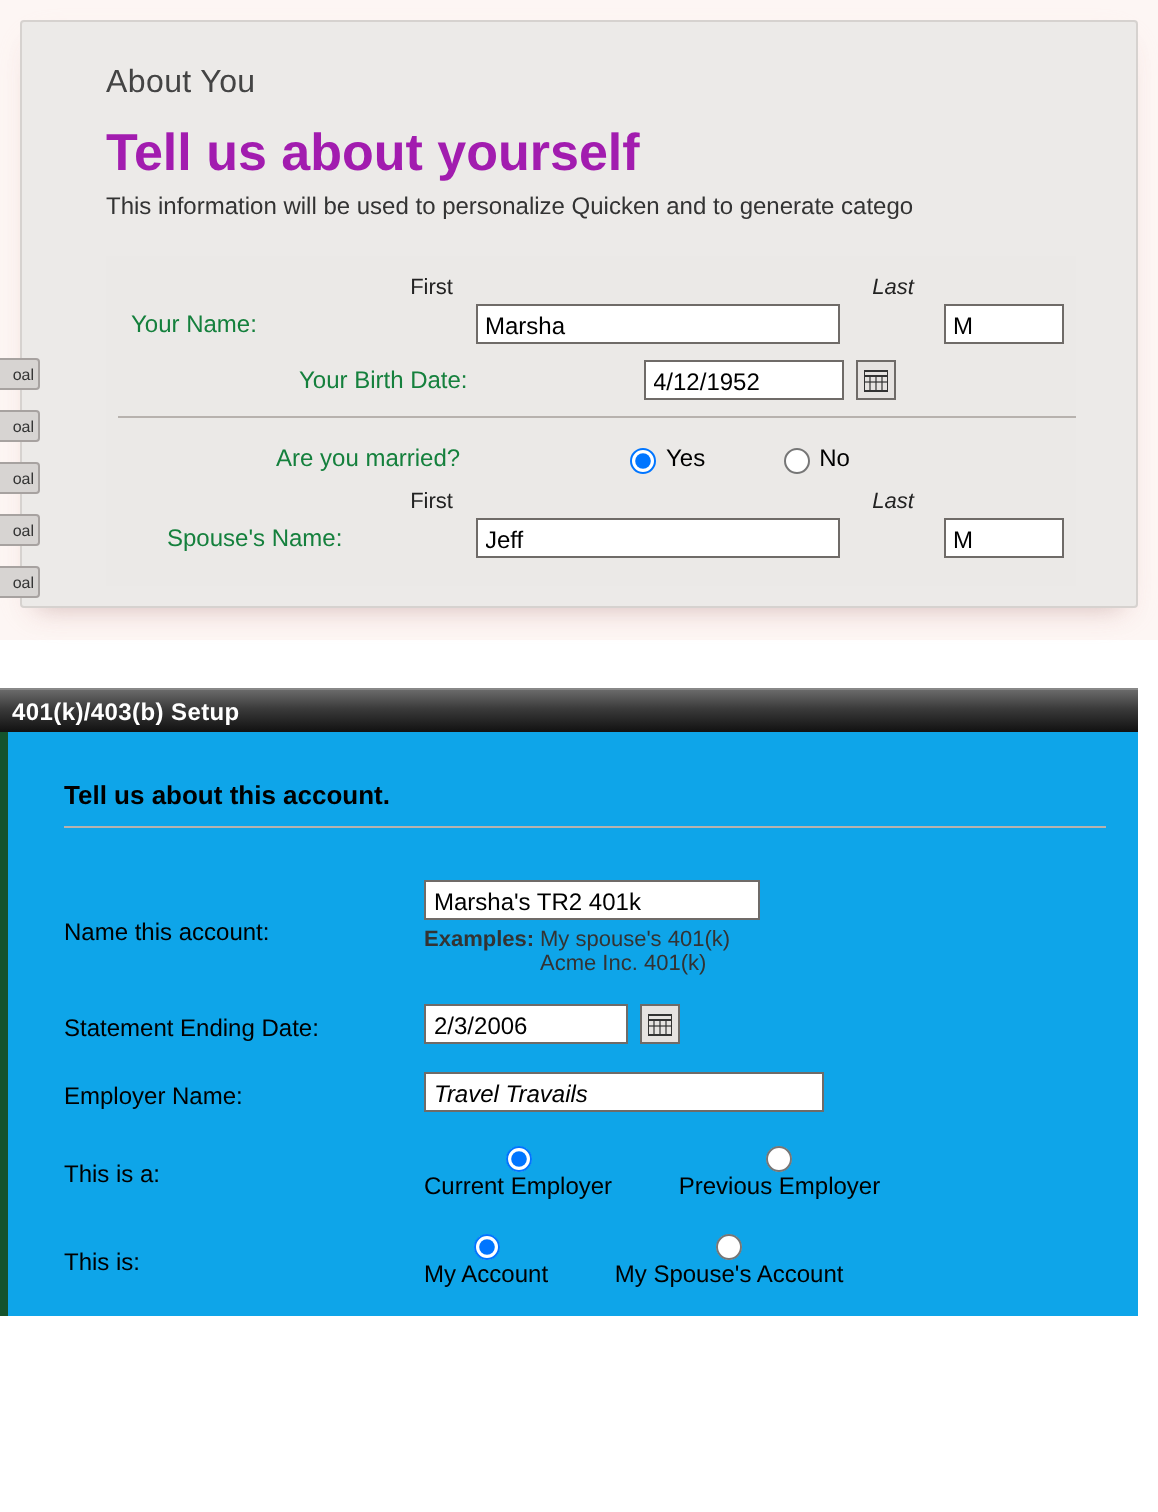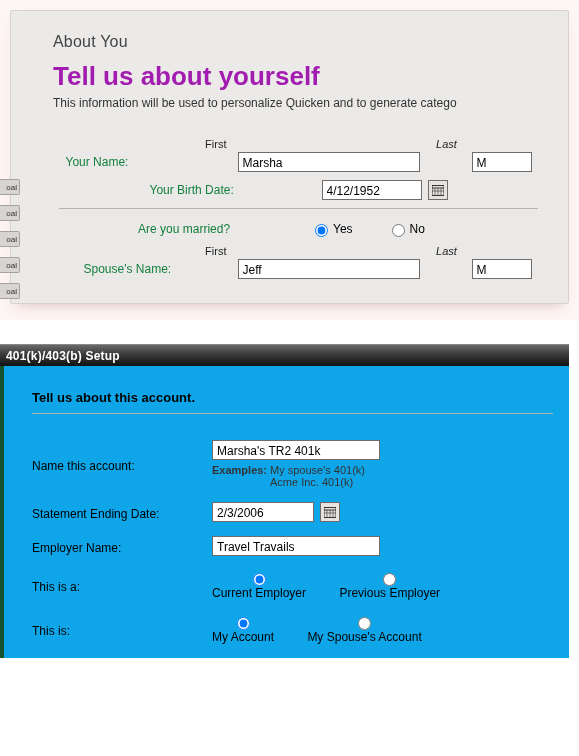--- a/index.html
+++ b/index.html
@@ -176,21 +176,21 @@
     margin-bottom: 14px;
   }
   .slbl {
     width: 180px;
     font-size: 12px;
     padding-top: 3px;
   }
   .sval { flex: 1; }
   .acct-input { width: 168px; }
   .date2-input { width: 102px; }
-  .emp-input { width: 168px; }
+  .emp-input { width: 200px; font-style: italic; }
   .ex-block {
     font-size: 11px;
     color: #333;
     margin-top: 4px;
     display: flex;
   }
   .ex-label { width: 58px; font-weight: bold; }
   .ex-lines { display: flex; flex-direction: column; }
 
   .sradio-row .opt {

